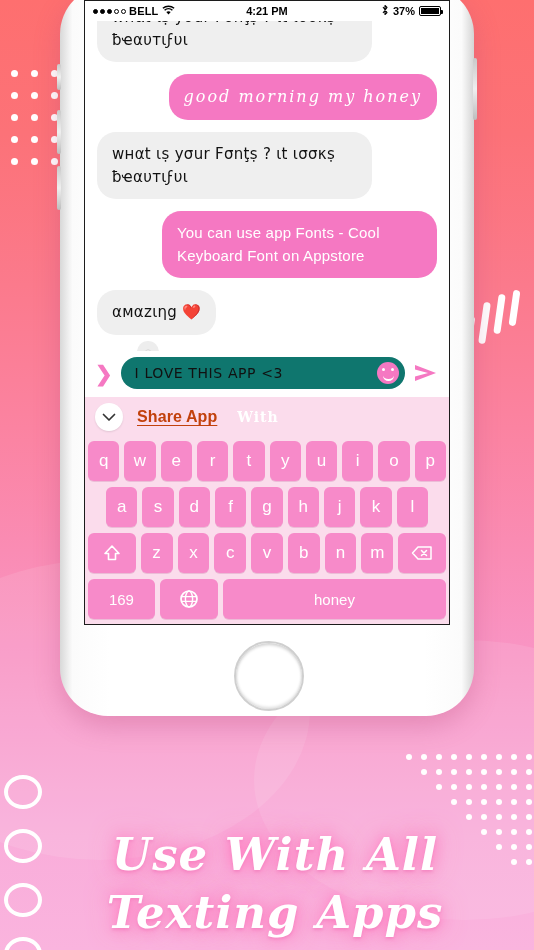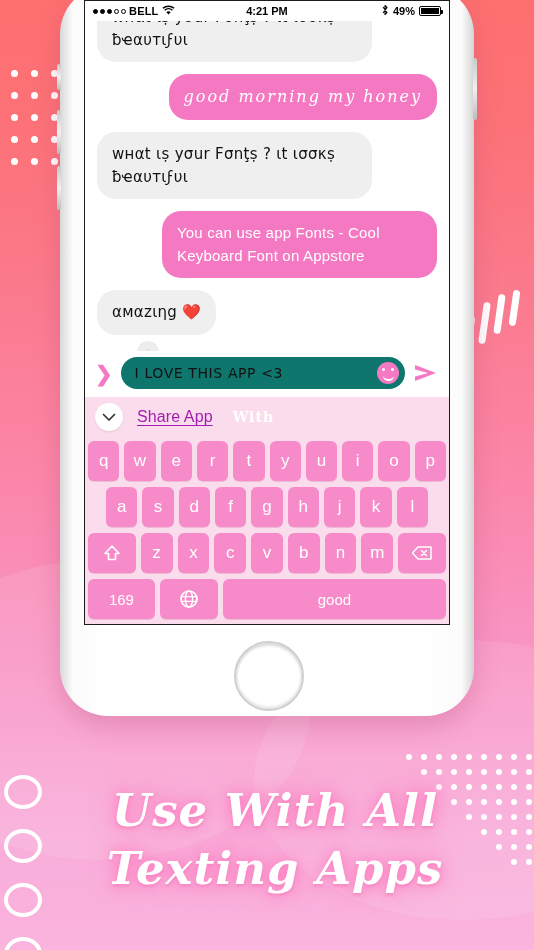--- a/index.html
+++ b/index.html
@@ -293,21 +293,21 @@
     gap: 14px;
   }
   .collapse-btn {
     width: 28px; height: 28px; border-radius: 50%;
     background: #ffffff;
     display: flex; align-items: center; justify-content: center;
     flex: 0 0 auto;
     box-shadow: 0 1px 2px rgba(0,0,0,.10);
   }
   .share-app {
-    font-size: 16px; font-weight: normal; color: #a21caf;
+    font-size: 16px; font-weight: bold; color: #c2410c;
     text-decoration: underline; text-underline-offset: 3px;
     letter-spacing: .1px;
     text-align: right;
   }
   .mode-pill {
     background: linear-gradient(90deg, #ED19AC 0%, #F44EC0 60%, #F562C8 100%);
     color: #ffffff;
     border-radius: 16px;
     padding: 6px 18px;
     font-size: 14px;
@@ -351,21 +351,21 @@
   .key.wide  { flex: 1.5 1 0; }
   .key.space { flex: 5 1 0; font-size: 15px; }
   .key.num   { flex: 1.5 1 0; font-size: 15px; }
   .key.globe { flex: 1.3 1 0; }
   .key.ret   { flex: 2.1 1 0; font-size: 15px; }
 
   
   .caption {
     position: absolute;
     left: 0; right: 0;
-    top: 782px;
+    top: 826px;
     text-align: center;
     z-index: 4;
     font-family: "DejaVu Serif", serif;
     font-style: italic;
     font-weight: bold;
     font-size: 45px;
     line-height: 1.28;
     color: #ffffff;
     letter-spacing: 1px;
     text-shadow: 0 0 14px rgba(255,120,190,0.95), 0 0 26px rgba(255,140,200,0.85), 0 2px 3px rgba(232,100,170,0.45);
@@ -486,21 +486,21 @@
             </svg>
           </span>
         </div>
         <div class="status-center">4:21 PM</div>
         <div class="status-right">
           <span>
             <svg width="8" height="12" viewBox="0 0 8 12">
               <path d="M2 3 L6 8.5 L4 10.5 V1.5 L6 3.5 L2 9" stroke="#000" stroke-width="1.1" fill="none" stroke-linejoin="round"></path>
             </svg>
           </span>
-          <span class="batt-pct">49%</span>
+          <span class="batt-pct">37%</span>
           <span class="batt">
               <b></b>
             </span>
         </div>
       </div>
 
       <div class="chat" id="chat-area">
           <div class="bubble-row in first">
             <div class="bubble in">ᴡнαt ιṣ yσur Fσnţṣ ? ιt ισσκṣ ƀҽαυтιϝυι</div>
           </div>
@@ -593,21 +593,21 @@
         </div>
         <div class="kb-row r4">
           <div class="key num">169</div>
           <div class="key globe">
             <svg width="22" height="22" viewBox="0 0 22 22">
               <circle cx="11" cy="11" r="8" fill="none" stroke="#fff" stroke-width="1.7"></circle>
               <ellipse cx="11" cy="11" rx="3.6" ry="8" fill="none" stroke="#fff" stroke-width="1.4"></ellipse>
               <path d="M3.3 8.6 H18.7 M3.3 13.4 H18.7" stroke="#fff" stroke-width="1.4"></path>
             </svg>
           </div>
-          <div class="key space">good</div>
+          <div class="key space">honey</div>
         </div>
       </div>
 
     </div>
     <div class="home-button"></div>
   </div>
 
   <div class="caption">
     <div>Use With All</div>
     <div>Texting Apps</div>

